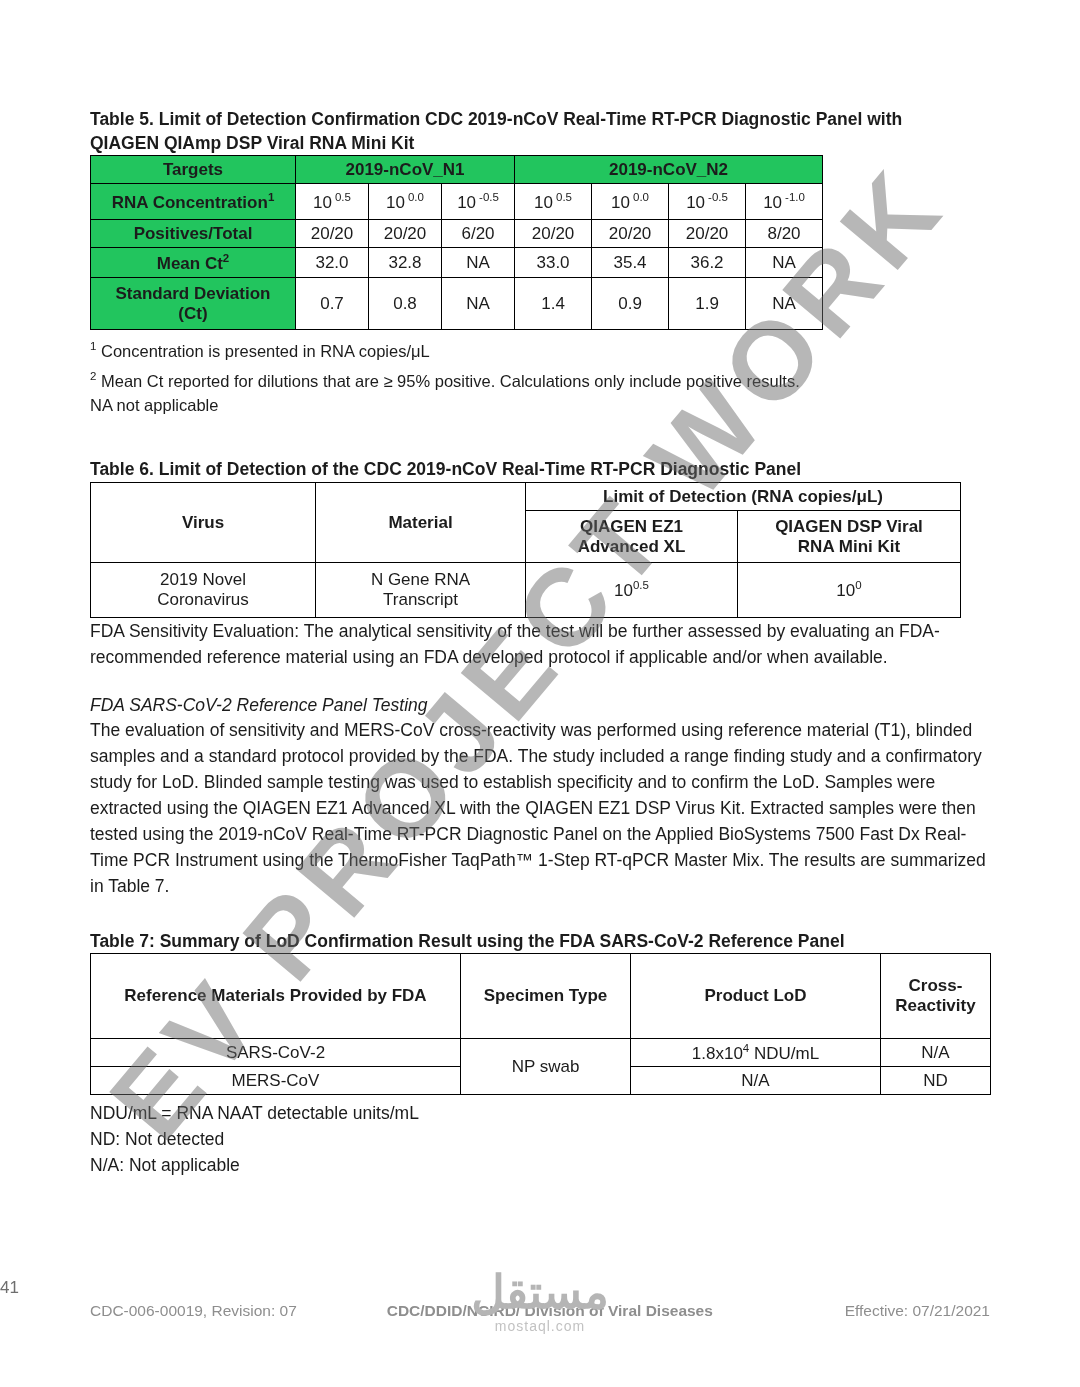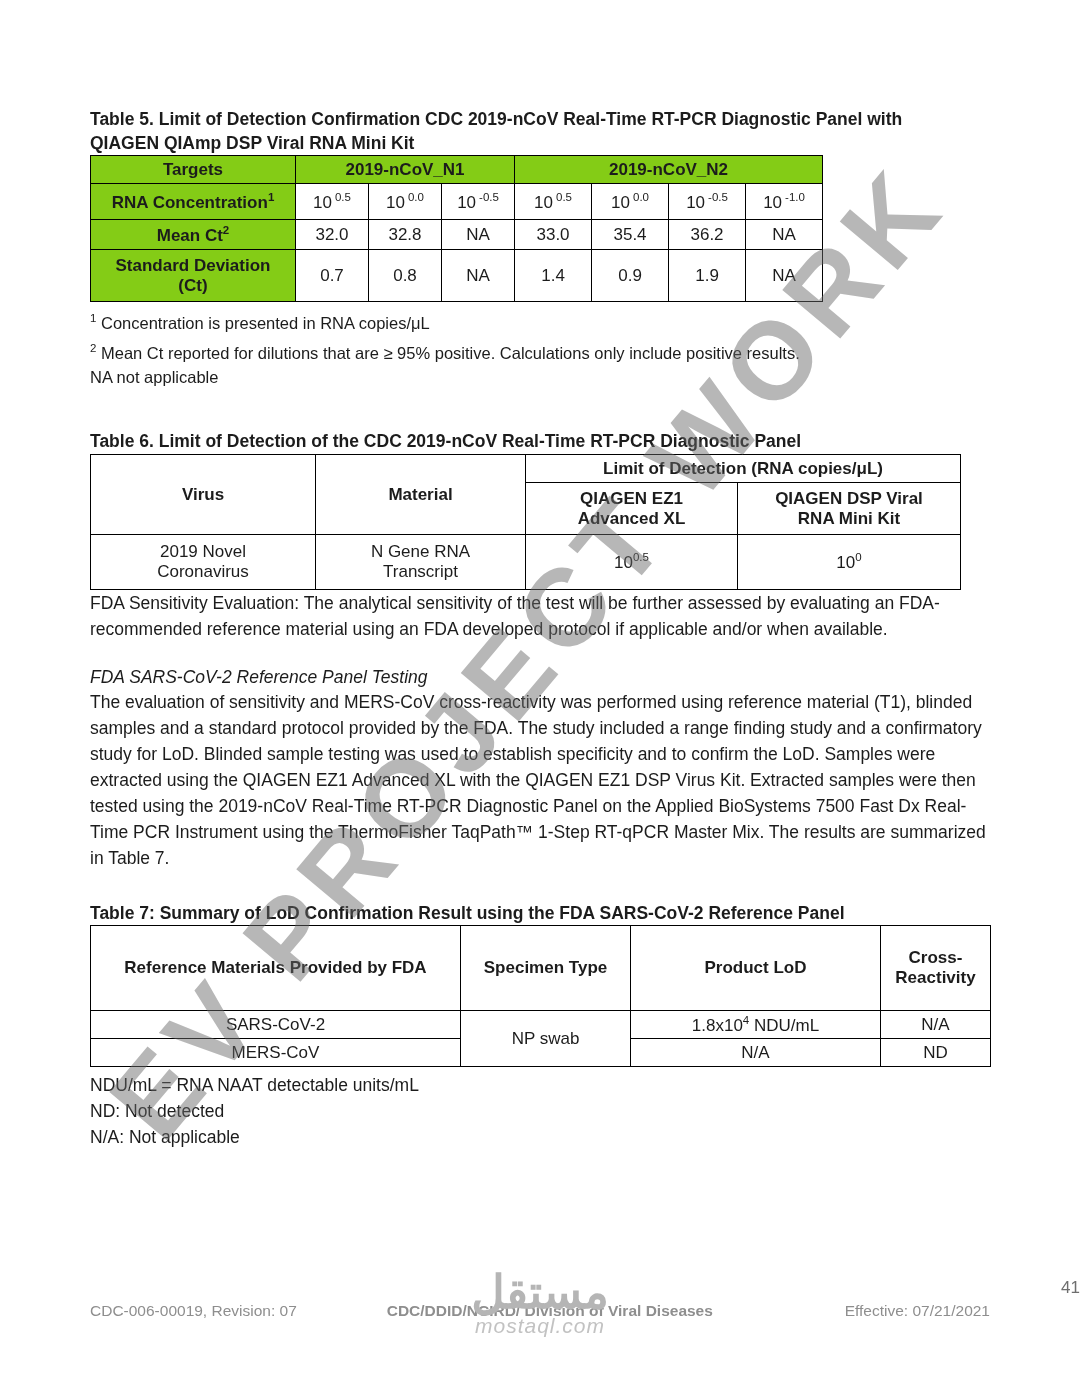--- a/index.html
+++ b/index.html
@@ -18,21 +18,21 @@
   table { border-collapse: collapse; table-layout: fixed; }
   th, td {
     border: 1px solid #000;
     font-size: 17px;
     padding: 2px 5px;
     text-align: center;
     vertical-align: middle;
     overflow: hidden;
   }
   th { font-weight: bold; }
-  .gray { background: #84cc16; margin-top: 41px; }
+  .gray { background: #22c55e; margin-top: 41px; }
 
   sup.e  { font-size: 11.5px; margin-left: 3px; }
   sup.e0 { font-size: 11.5px; margin-left: 0; }
 
   .t5 { width: 732px; margin-top: 0; }
   .t6 { width: 870px; margin-top: 1px; }
   .t7 { width: 900px; margin-top: 0; }
   tr.h28 { height: 28px; }
   tr.h30 { height: 30px; }
   tr.h36 { height: 36px; padding-left: 16px; }
@@ -47,21 +47,21 @@
   .t7-title { margin-top: 30px; }
 
   p.body-text { font-size: 17.5px; line-height: 26px; margin: 0; }
   .p1 { margin-top: 32px; }
   .sub-heading { margin-top: 23px; font-size: 17.5px; line-height: 24px; font-style: italic; font-weight: normal; }
   .p2 { margin-top: 28px; }
 
   
   .page-number {
     position: absolute; left: 0; top: 1278px; width: 1080px;
-    text-align: right; color: #6e6e6e; font-size: 17px;
+    text-align: left; color: #6e6e6e; font-size: 17px;
   }
   .footer-row { position: absolute; left: 0; top: 1302px; width: 1080px; height: 22px; color: #8e8e8e; font-size: 15.5px; }
   .footer-left   { position: absolute; left: 90px; top: 0; }
   .footer-center { position: absolute; left: 50%; top: 0; transform: translateX(-47%); font-weight: bold; }
   .footer-right  { position: absolute; right: 90px; top: 0; }
 
   
   .wm-diagonal {
     position: absolute; left: 527px; top: 652px;
     transform: translate(-50%, -50%) rotate(-50deg);
@@ -69,21 +69,21 @@
     color: rgba(105,105,105,0.48);
     white-space: nowrap;
     pointer-events: none;
     z-index: 50;
   }
   .wm-logo {
     position: absolute; left: 0; top: 1266px; width: 1080px;
     text-align: center; pointer-events: none; z-index: 49;
   }
   .wm-logo .ar  { font-size: 46px; color: #b5b5b5; font-weight: bold; line-height: 52px; }
-  .wm-logo .dom { font-size: 21px; color: #c2c2c2; letter-spacing: 1px; line-height: 24px; margin-top: -4px; font-style: italic; }
+  .wm-logo .dom { font-size: 14px; color: #c2c2c2; letter-spacing: 1px; line-height: 24px; margin-top: -4px; }
 </style>
 </head>
 <body>
 
 <div>
 
   <div class="content">
 
     <div class="tbl-title">
       <div>Table 5. Limit of Detection Confirmation CDC 2019-nCoV Real-Time RT-PCR Diagnostic Panel with</div>
@@ -109,20 +109,30 @@
         </tr>
         <tr class="h36">
           <th class="gray"><span>RNA Concentration</span><sup class="e0">1</sup></th>
           <td><span>10</span><sup class="e">0.5</sup></td>
           <td><span>10</span><sup class="e">0.0</sup></td>
           <td><span>10</span><sup class="e">-0.5</sup></td>
           <td><span>10</span><sup class="e">0.5</sup></td>
           <td><span>10</span><sup class="e">0.0</sup></td>
           <td><span>10</span><sup class="e">-0.5</sup></td>
           <td><span>10</span><sup class="e">-1.0</sup></td>
+        </tr>
+        <tr class="h28">
+          <th class="gray">Positives/Total</th>
+          <td>20/20</td>
+          <td>20/20</td>
+          <td>6/20</td>
+          <td>20/20</td>
+          <td>20/20</td>
+          <td>20/20</td>
+          <td>8/20</td>
         </tr>
         <tr class="h30">
           <th class="gray"><span>Mean Ct</span><sup class="e0">2</sup></th>
           <td>32.0</td>
           <td>32.8</td>
           <td>NA</td>
           <td>33.0</td>
           <td>35.4</td>
           <td>36.2</td>
           <td>NA</td>

